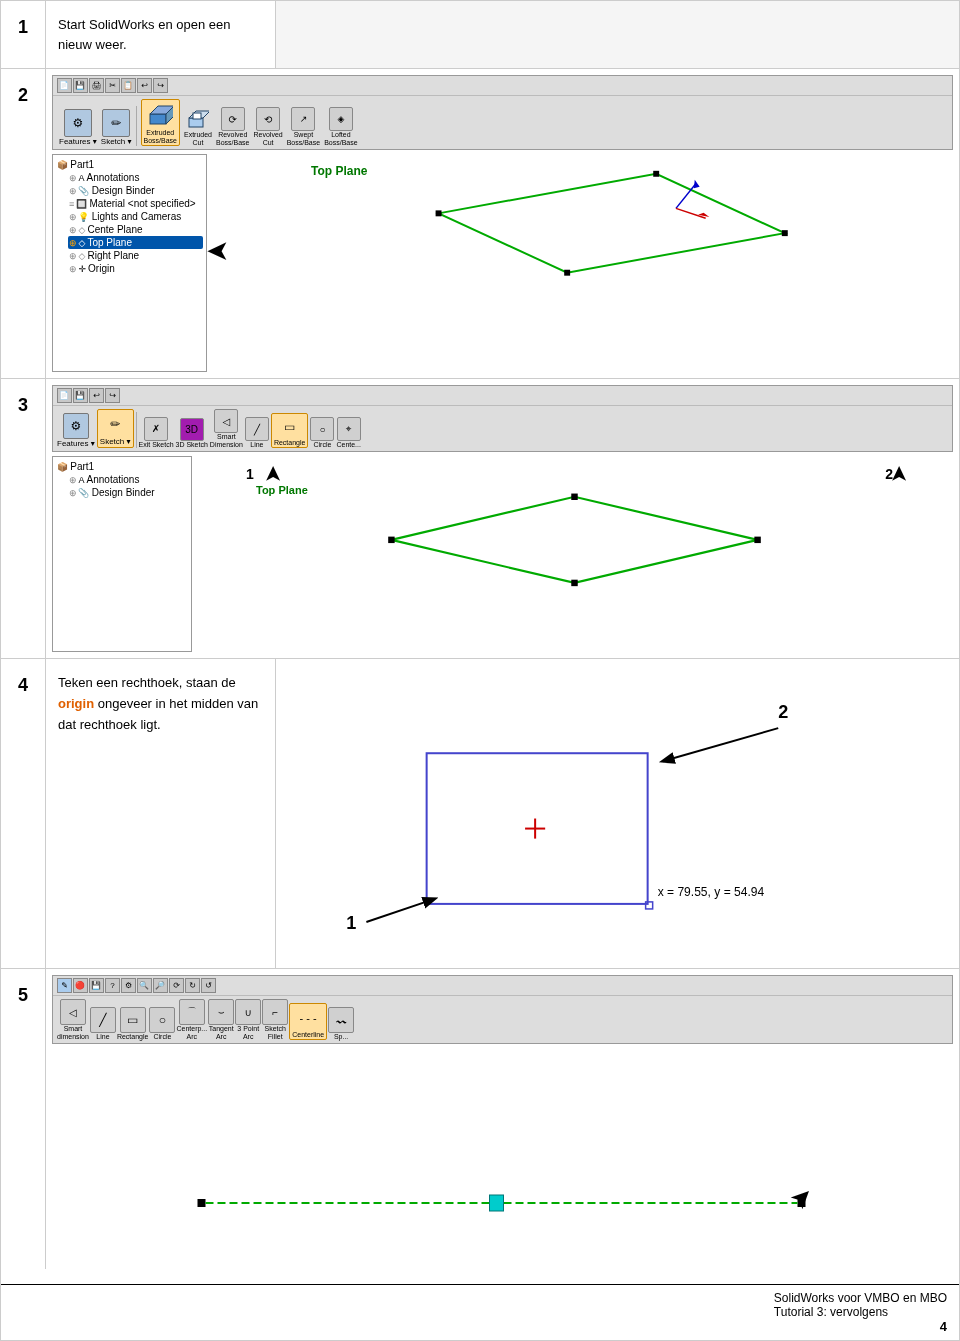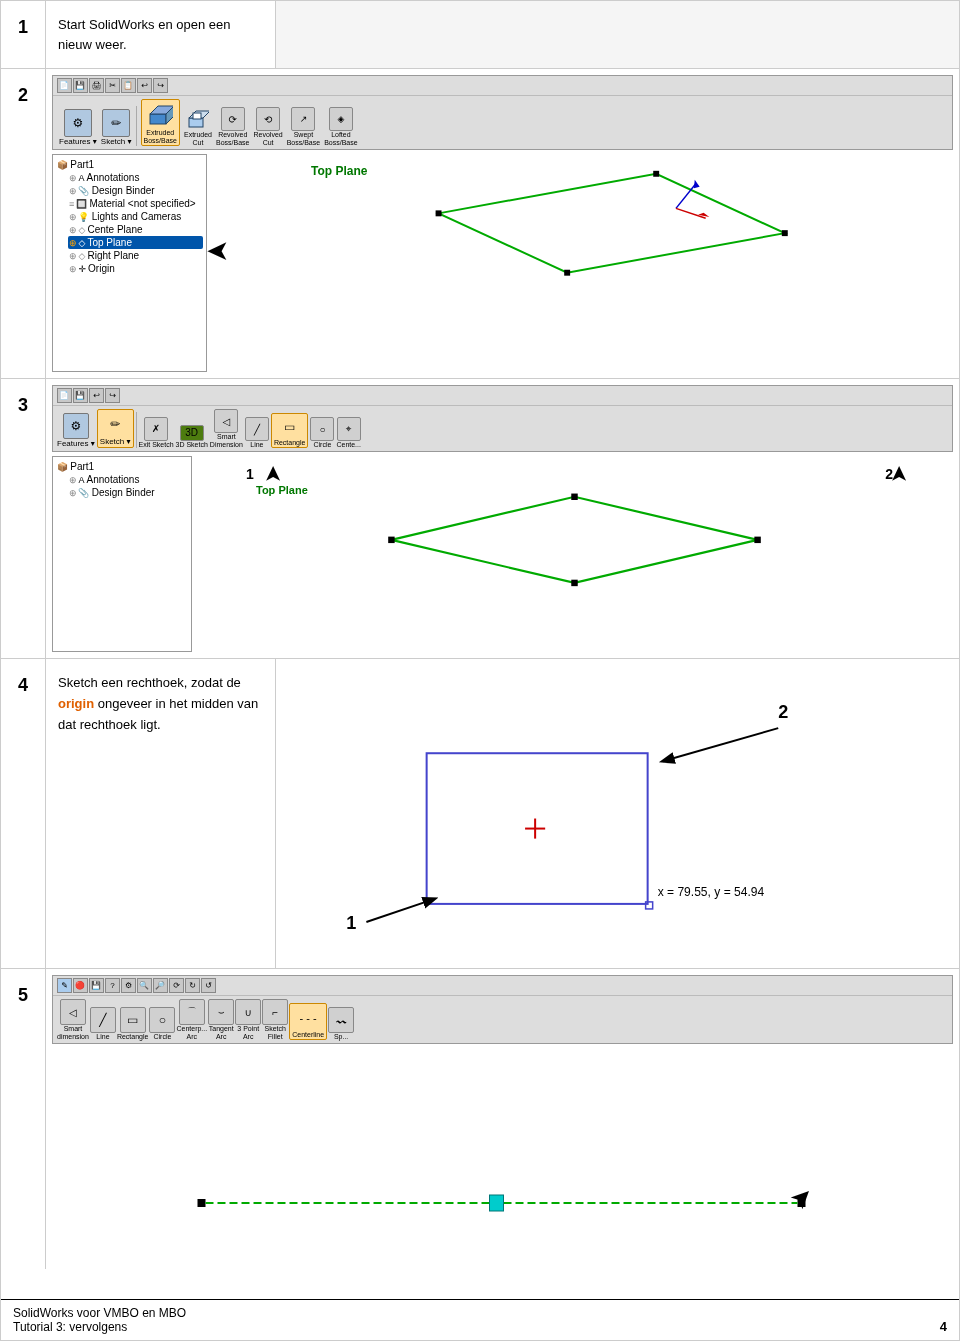--- a/index.html
+++ b/index.html
@@ -60,20 +60,21 @@
     .highlight-orange { color: #e06000; font-weight: bold; }
     .highlight-blue { color: #0000cc; font-weight: bold; }
     
     .page-footer {
       border-top: 1px solid #000;
       padding: 6px 12px;
       display: flex;
       justify-content: space-between;
       align-items: flex-end;
       font-size: 12px;
+      flex-direction: column;
     }
     .footer-left { display: flex; flex-direction: column; }
     .footer-right { font-size: 13px; font-weight: bold; }
   </style>
 </head>
 <body>
 
 <div class="page">
   <div class="content-area">
 
@@ -252,21 +253,21 @@
             <div style="position:relative;display:flex;flex-direction:column;align-items:center;font-size:8px;background:#ffe0a0;border:1px solid #cc8800;border-radius:2px;padding:1px 2px;">
               <div style="width:26px;height:26px;display:flex;align-items:center;justify-content:center;font-size:12px;">✏</div>
               <span>Sketch ▾</span>
             </div>
             <div style="width:1px;height:36px;background:#aaa;"></div>
             <div style="display:flex;flex-direction:column;align-items:center;font-size:7px;">
               <div style="width:24px;height:24px;background:#d0d0d0;border:1px solid #888;border-radius:2px;display:flex;align-items:center;justify-content:center;font-size:10px;">✗</div>
               <span style="text-align:center;line-height:1.1;">Exit Sketch</span>
             </div>
             <div style="display:flex;flex-direction:column;align-items:center;font-size:7px;">
-              <div style="width:24px;height:16px;background:#4d7c0f;border:1px solid #888;border-radius:2px;display:flex;align-items:center;justify-content:center;font-size:10px;">3D</div>
+              <div style="width:24px;height:23px;background:#a21caf;border:1px solid #888;border-radius:2px;display:flex;align-items:center;justify-content:center;font-size:10px;">3D</div>
               <span style="text-align:center;line-height:1.1;">3D Sketch</span>
             </div>
             <div style="display:flex;flex-direction:column;align-items:center;font-size:7px;">
               <div style="width:24px;height:24px;background:#d0d0d0;border:1px solid #888;border-radius:2px;display:flex;align-items:center;justify-content:center;font-size:10px;">◁</div>
               <span style="text-align:center;line-height:1.1;">Smart<br>Dimension</span>
             </div>
             <div style="display:flex;flex-direction:column;align-items:center;font-size:7px;">
               <div style="width:24px;height:24px;background:#d0d0d0;border:1px solid #888;border-radius:2px;display:flex;align-items:center;justify-content:center;font-size:10px;">╱</div>
               <span>Line</span>
             </div>
@@ -327,21 +328,21 @@
               <rect x="177" y="87" width="6" height="6" fill="#000"></rect>
             </svg>
           </div>
         </div>
       </div>
     </div>
 
     <div class="step-row" style="min-height:310px;">
       <div class="step-number">4</div>
       <div class="step-text" style="line-height:1.6;">
-        <span>Sketch een rechthoek, zodat de </span>
+        <span>Teken een rechthoek, staan de </span>
         <span class="highlight-orange">origin</span>
         <span> ongeveer in het midden van dat rechthoek ligt.</span>
       </div>
       <div class="step-image" style="position:relative; background:#fff; min-height:280px;">
         <svg width="100%" height="100%" viewBox="0 0 660 280">
 
           <rect x="140" y="80" width="220" height="150" fill="none" stroke="#4444cc" stroke-width="2"></rect>
 
           <line x1="248" y1="145" x2="248" y2="165" stroke="#cc0000" stroke-width="2"></line>
           <line x1="238" y1="155" x2="258" y2="155" stroke="#cc0000" stroke-width="2"></line>

